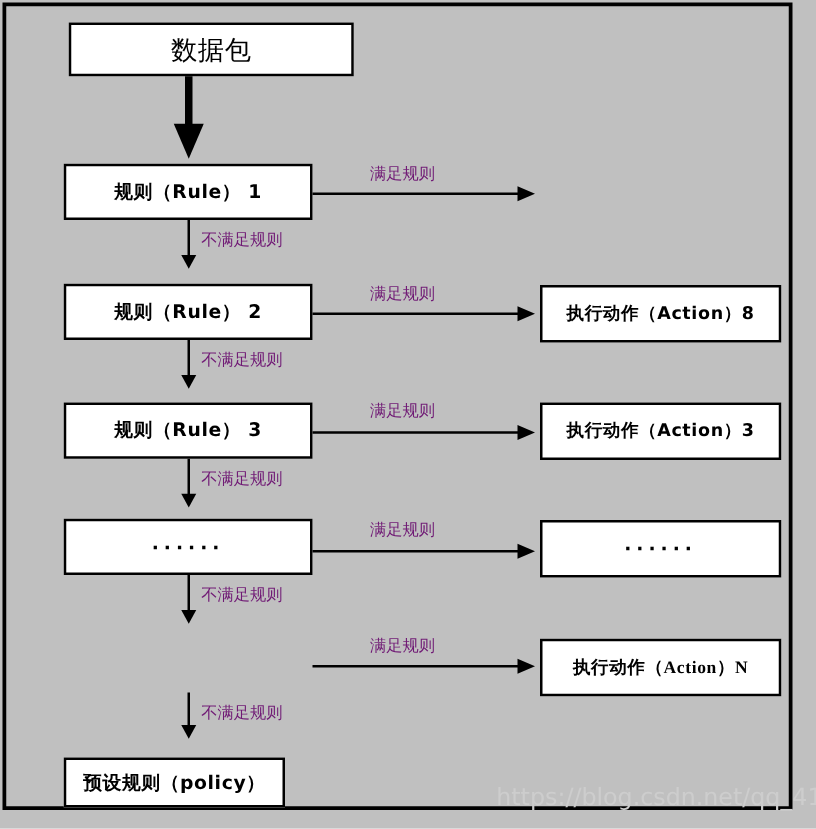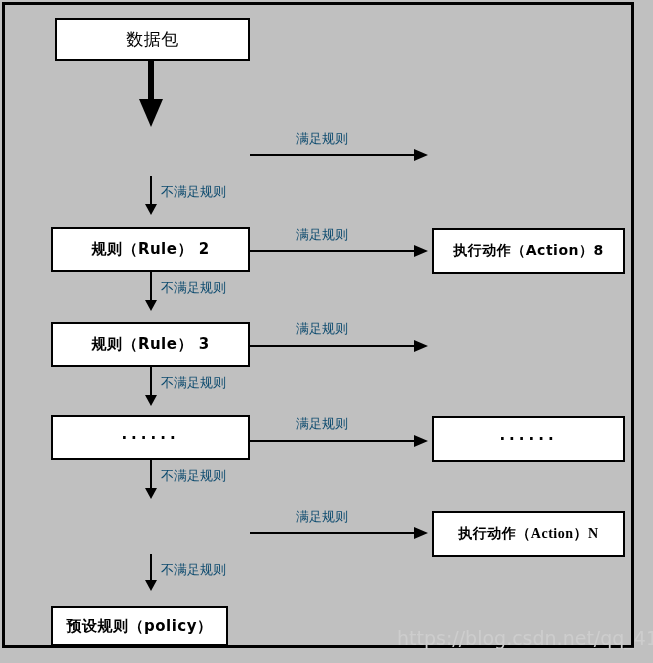--- a/index.html
+++ b/index.html
@@ -47,23 +47,23 @@
   }
   .right-node {
     left: 432px;
     width: 193px;
     height: 46px;
     font-size: 14px;
   }
   .packet-node {
     left: 55px;
     top: 18px;
-    width: 195px;
+    width: 228px;
     height: 43px;
-    font-size: 17px;
+    font-size: 21px;
     font-weight: normal;
   }
   .policy-node {
     left: 51px;
     top: 606px;
     width: 177px;
     height: 40px;
     font-size: 15px;
   }
   .dots {
@@ -118,21 +118,21 @@
     left: 414px;
     width: 0;
     height: 0;
     border-top: 6px solid transparent;
     border-bottom: 6px solid transparent;
     border-left: 14px solid #000000;
   }
 
   .edge-label {
     position: absolute;
-    color: #0c4a6e;
+    color: #701a75;
     font-size: 13px;
     white-space: nowrap;
     font-family: "DejaVu Sans", "Liberation Sans", sans-serif;
   }
   .edge-label-v {
     left: 161px;
   }
   .edge-label-h {
     left: 296px;
   }
@@ -154,20 +154,23 @@
 <div id="canvas">
   <div id="frame"></div>
 
   <div class="node packet-node">
     <span>数据包</span>
   </div>
 
   <div class="v-line-thick" style="top:61px; height:40px;"></div>
   <div class="v-head-thick" style="top:99px;"></div>
 
+  <div class="node left-node" style="top:131px;">
+    <span>规则（Rule） 1</span>
+  </div>
   <div class="h-line" style="top:154px;"></div>
   <div class="h-head" style="top:149px;"></div>
   <div class="edge-label edge-label-h" style="top:130px;">满足规则</div>
   <div class="v-line" style="top:176px; height:32px;"></div>
   <div class="v-head" style="top:204px;"></div>
   <div class="edge-label edge-label-v" style="top:183px;">不满足规则</div>
 
   <div class="node left-node" style="top:227px;">
     <span>规则（Rule） 2</span>
   </div>
@@ -180,20 +183,23 @@
   <div class="v-line" style="top:272px; height:32px;"></div>
   <div class="v-head" style="top:300px;"></div>
   <div class="edge-label edge-label-v" style="top:279px;">不满足规则</div>
 
   <div class="node left-node" style="top:322px;">
     <span>规则（Rule） 3</span>
   </div>
   <div class="h-line" style="top:345px;"></div>
   <div class="h-head" style="top:340px;"></div>
   <div class="edge-label edge-label-h" style="top:320px;">满足规则</div>
+  <div class="node right-node" style="top:322px;">
+    <span>执行动作（Action）3</span>
+  </div>
   <div class="v-line" style="top:367px; height:32px;"></div>
   <div class="v-head" style="top:395px;"></div>
   <div class="edge-label edge-label-v" style="top:374px;">不满足规则</div>
 
   <div class="node left-node" style="top:415px;">
     <span class="dots">······</span>
   </div>
   <div class="h-line" style="top:440px;"></div>
   <div class="h-head" style="top:435px;"></div>
   <div class="edge-label edge-label-h" style="top:415px;">满足规则</div>

